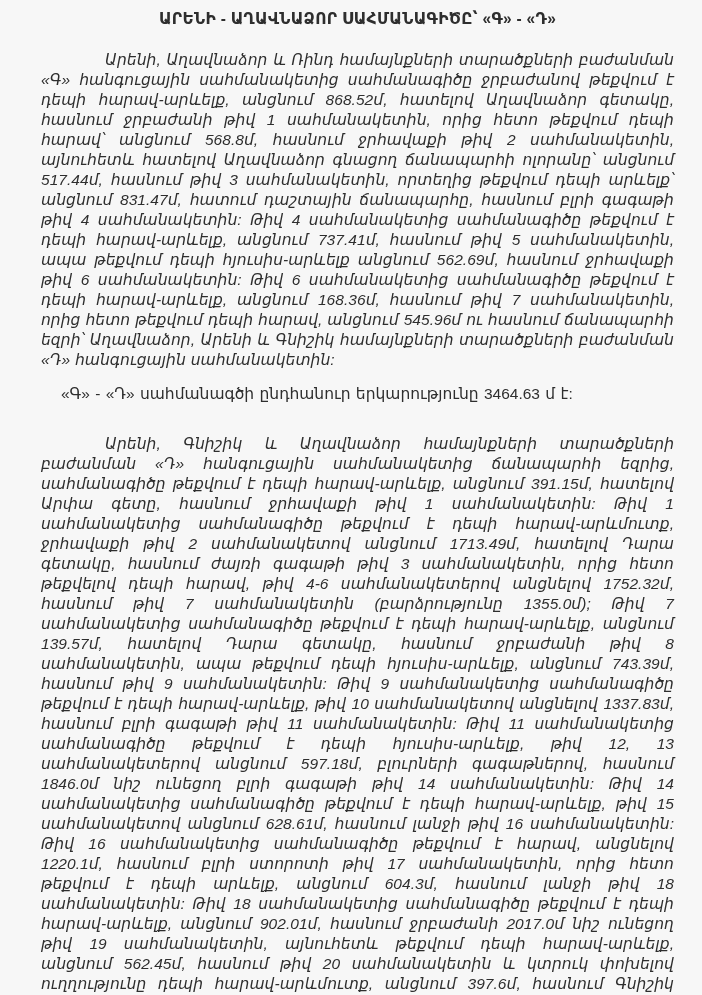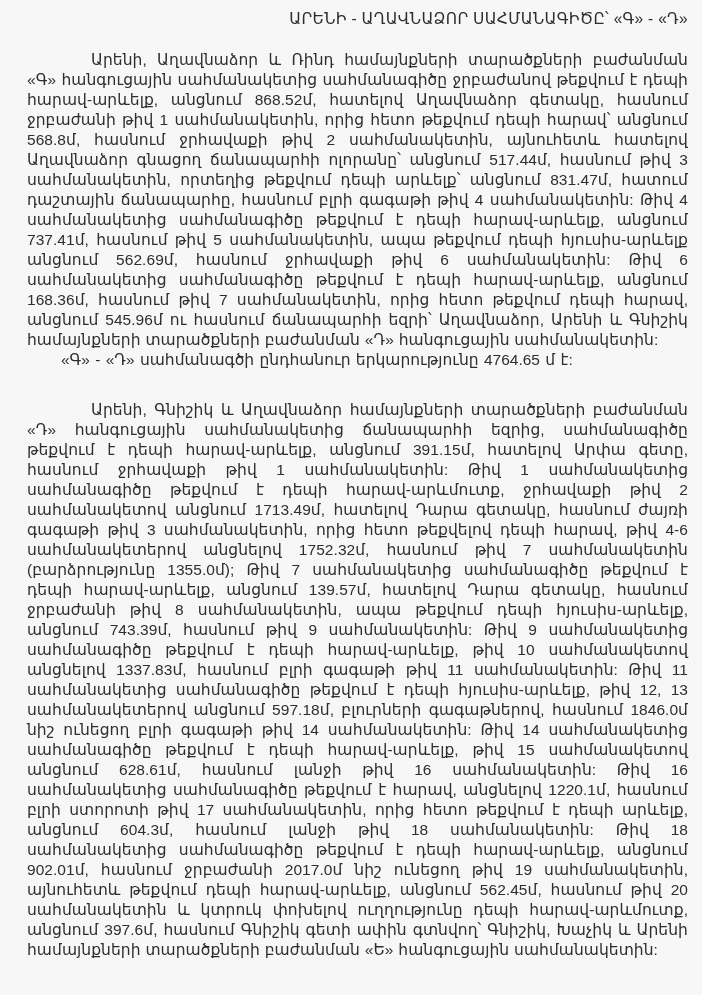--- a/index.html
+++ b/index.html
@@ -4,57 +4,58 @@
   <style>
     html, body { margin: 0; padding: 0; }
     body {
       width: 702px; height: 995px; overflow: hidden;
       background: #f7f7f7;
       color: #2e2e2e;
       font-family: "Liberation Sans", "DejaVu Sans", sans-serif;
     }
     .page { padding: 9px 14px 0 27px; }
     .heading {
-      text-align: right;
+      text-align: center;
       font-size: 15.5px;
       letter-spacing: 0.3px;
       line-height: 20px;
       margin: 0 0 21px 0;
-      font-weight: normal;
+      font-weight: bold;
       transform: scaleY(1.05);
     }
     .para {
       font-size: 15.5px;
       line-height: 20px;
       text-align: justify;
       text-indent: 64px;
-      margin: 0;
+      margin: 14px;
       letter-spacing: 0.05px;
       word-spacing: 0.5px;
+      font-style: italic;
     }
     .total {
       font-size: 15.5px;
       line-height: 20px;
       margin: 0 0 30px 0;
       padding-left: 34px;
       word-spacing: 1px;
     }
     .section { margin-bottom: 0; }
     .section.s1 { }
     .section.s2 .heading { margin-top: 0; }
   </style>
 </head>
 <body>
 
 <div class="page">
 
   <section class="section s1">
     <h1 class="heading">ԱՐԵՆԻ - ԱՂԱՎՆԱՁՈՐ ՍԱՀՄԱՆԱԳԻԾԸ՝ «Գ» - «Դ»</h1>
     <p class="para">Արենի, Աղավնաձոր և Ռինդ համայնքների տարածքների բաժանման «Գ» հանգուցային սահմանակետից սահմանագիծը ջրբաժանով թեքվում է դեպի հարավ-արևելք, անցնում 868.52մ, հատելով Աղավնաձոր գետակը, հասնում ջրբաժանի թիվ 1 սահմանակետին, որից հետո թեքվում դեպի հարավ՝ անցնում 568.8մ, հասնում ջրհավաքի թիվ 2 սահմանակետին, այնուհետև հատելով Աղավնաձոր գնացող ճանապարհի ոլորանը՝ անցնում 517.44մ, հասնում թիվ 3 սահմանակետին, որտեղից թեքվում դեպի արևելք՝ անցնում 831.47մ, հատում դաշտային ճանապարհը, հասնում բլրի գագաթի թիվ 4 սահմանակետին: Թիվ 4 սահմանակետից սահմանագիծը թեքվում է դեպի հարավ-արևելք, անցնում 737.41մ, հասնում թիվ 5 սահմանակետին, ապա թեքվում դեպի հյուսիս-արևելք անցնում 562.69մ, հասնում ջրհավաքի թիվ 6 սահմանակետին: Թիվ 6 սահմանակետից սահմանագիծը թեքվում է դեպի հարավ-արևելք, անցնում 168.36մ, հասնում թիվ 7 սահմանակետին, որից հետո թեքվում դեպի հարավ, անցնում 545.96մ ու հասնում ճանապարհի եզրի՝ Աղավնաձոր, Արենի և Գնիշիկ համայնքների տարածքների բաժանման «Դ» հանգուցային սահմանակետին:</p>
-    <p class="total">«Գ» - «Դ» սահմանագծի ընդհանուր երկարությունը 4764.65 մ է:</p>
+    <p class="total">«Գ» - «Դ» սահմանագծի ընդհանուր երկարությունը 3464.63 մ է:</p>
   </section>
 
   <section class="section s2">
     <p class="para">Արենի, Գնիշիկ և Աղավնաձոր համայնքների տարածքների բաժանման «Դ» հանգուցային սահմանակետից ճանապարհի եզրից, սահմանագիծը թեքվում է դեպի հարավ-արևելք, անցնում 391.15մ, հատելով Արփա գետը, հասնում ջրհավաքի թիվ 1 սահմանակետին: Թիվ 1 սահմանակետից սահմանագիծը թեքվում է դեպի հարավ-արևմուտք, ջրհավաքի թիվ 2 սահմանակետով անցնում 1713.49մ, հատելով Դարա գետակը, հասնում ժայռի գագաթի թիվ 3 սահմանակետին, որից հետո թեքվելով դեպի հարավ, թիվ 4-6 սահմանակետերով անցնելով 1752.32մ, հասնում թիվ 7 սահմանակետին (բարձրությունը 1355.0մ); Թիվ 7 սահմանակետից սահմանագիծը թեքվում է դեպի հարավ-արևելք, անցնում 139.57մ, հատելով Դարա գետակը, հասնում ջրբաժանի թիվ 8 սահմանակետին, ապա թեքվում դեպի հյուսիս-արևելք, անցնում 743.39մ, հասնում թիվ 9 սահմանակետին: Թիվ 9 սահմանակետից սահմանագիծը թեքվում է դեպի հարավ-արևելք, թիվ 10 սահմանակետով անցնելով 1337.83մ, հասնում բլրի գագաթի թիվ 11 սահմանակետին: Թիվ 11 սահմանակետից սահմանագիծը թեքվում է դեպի հյուսիս-արևելք, թիվ 12, 13 սահմանակետերով անցնում 597.18մ, բլուրների գագաթներով, հասնում 1846.0մ նիշ ունեցող բլրի գագաթի թիվ 14 սահմանակետին: Թիվ 14 սահմանակետից սահմանագիծը թեքվում է դեպի հարավ-արևելք, թիվ 15 սահմանակետով անցնում 628.61մ, հասնում լանջի թիվ 16 սահմանակետին: Թիվ 16 սահմանակետից սահմանագիծը թեքվում է հարավ, անցնելով 1220.1մ, հասնում բլրի ստորոտի թիվ 17 սահմանակետին, որից հետո թեքվում է դեպի արևելք, անցնում 604.3մ, հասնում լանջի թիվ 18 սահմանակետին: Թիվ 18 սահմանակետից սահմանագիծը թեքվում է դեպի հարավ-արևելք, անցնում 902.01մ, հասնում ջրբաժանի 2017.0մ նիշ ունեցող թիվ 19 սահմանակետին, այնուհետև թեքվում դեպի հարավ-արևելք, անցնում 562.45մ, հասնում թիվ 20 սահմանակետին և կտրուկ փոխելով ուղղությունը դեպի հարավ-արևմուտք, անցնում 397.6մ, հասնում Գնիշիկ գետի ափին գտնվող՝ Գնիշիկ, Խաչիկ և Արենի համայնքների տարածքների բաժանման «Ե» հանգուցային սահմանակետին:</p>
 
   </section>
 
 </div>
 
 </body></html>

